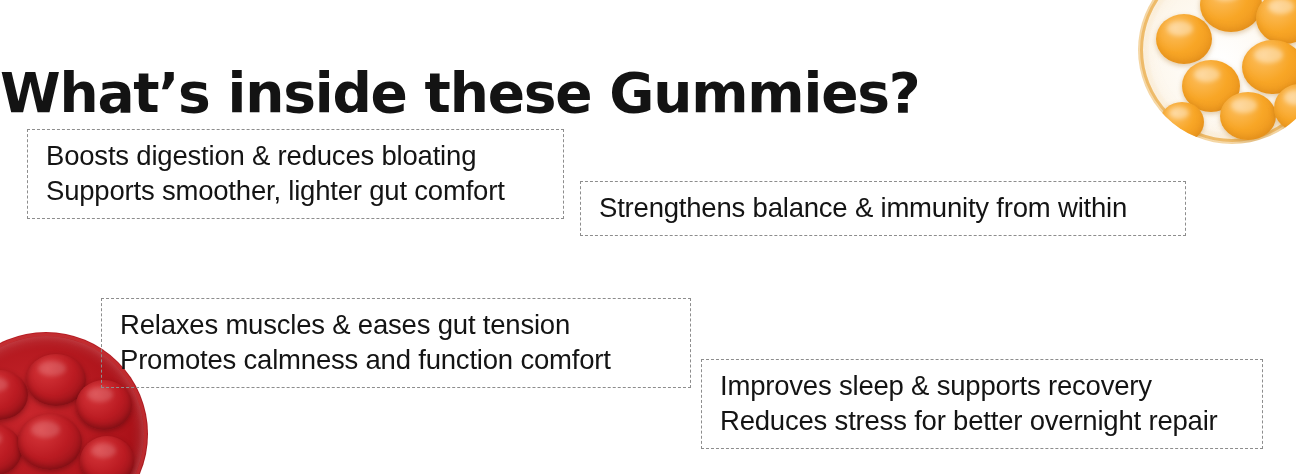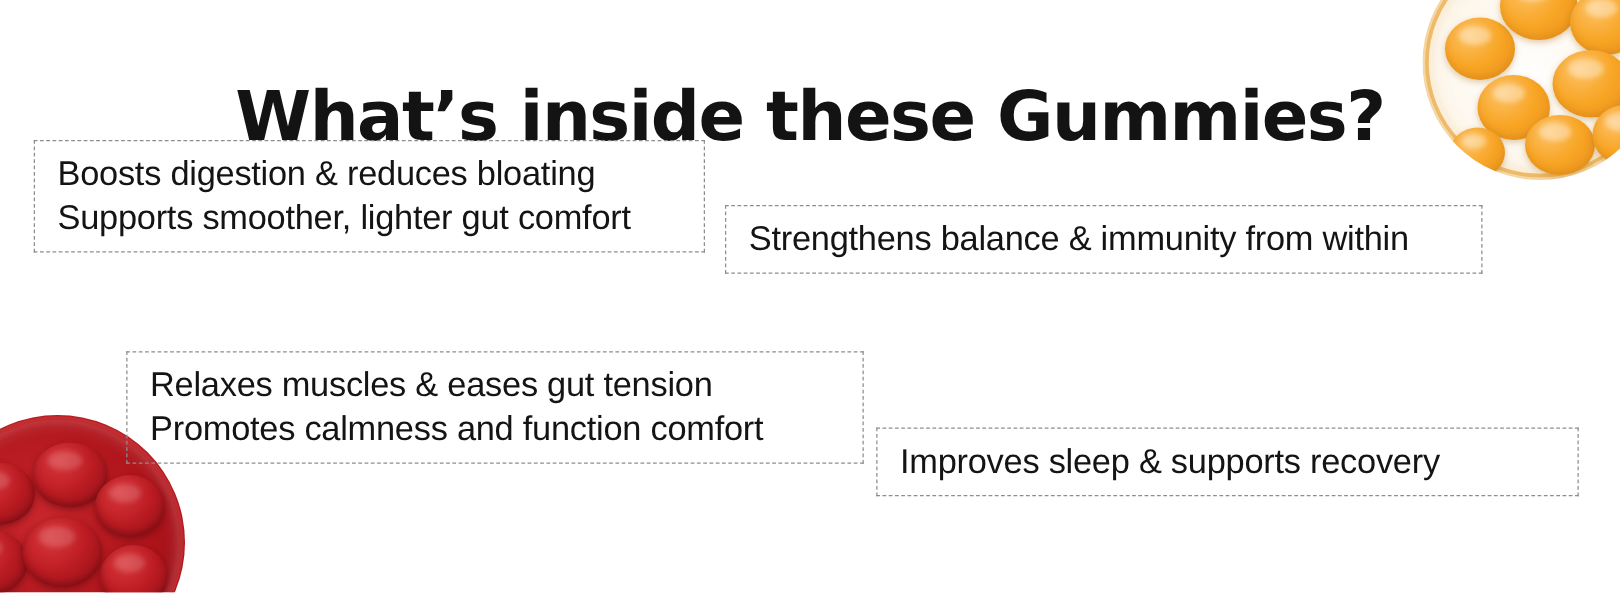--- a/index.html
+++ b/index.html
@@ -17,21 +17,20 @@
     background: #ffffff;
     overflow: hidden;
   }
 
   
   .page-title {
     position: absolute;
     left: 0;
     top: 24px;
     width: 1296px;
-    text-align: center;
     font-family: "DejaVu Sans", "Liberation Sans", sans-serif;
     font-weight: 700;
     font-size: 55px;
     line-height: 64px;
     letter-spacing: -1.2px;
     color: #131313;
     white-space: nowrap;
   }
 
   
@@ -40,20 +39,21 @@
     box-sizing: border-box;
     border: 1.6px dashed #8d8d8d;
     background: transparent;
     padding: 8px 14px 10px 18px;
     color: #141414;
     font-family: "Liberation Sans", sans-serif;
     font-size: 27.5px;
     line-height: 35px;
     letter-spacing: -0.2px;
     white-space: nowrap;
+    margin-top: 17px;
   }
   .benefit-box .line {
     display: block;
   }
 
   #box-1 { left: 27px;  top: 112px; width: 537px; }
   #box-2 { left: 580px; top: 164px; width: 606px; }
   #box-3 { left: 101px; top: 281px; width: 590px; }
   #box-4 { left: 701px; top: 342px; width: 562px; }
 
@@ -164,15 +164,16 @@
     <span class="line">Strengthens balance &amp; immunity from within</span>
   </div>
 
   <div class="benefit-box" id="box-3">
     <span class="line">Relaxes muscles &amp; eases gut tension</span>
     <span class="line">Promotes calmness and function comfort</span>
   </div>
 
   <div class="benefit-box" id="box-4">
     <span class="line">Improves sleep &amp; supports recovery</span>
+    <span class="line">Reduces stress for better overnight repair</span>
   </div>
 
 </div>
 
 </body></html>

